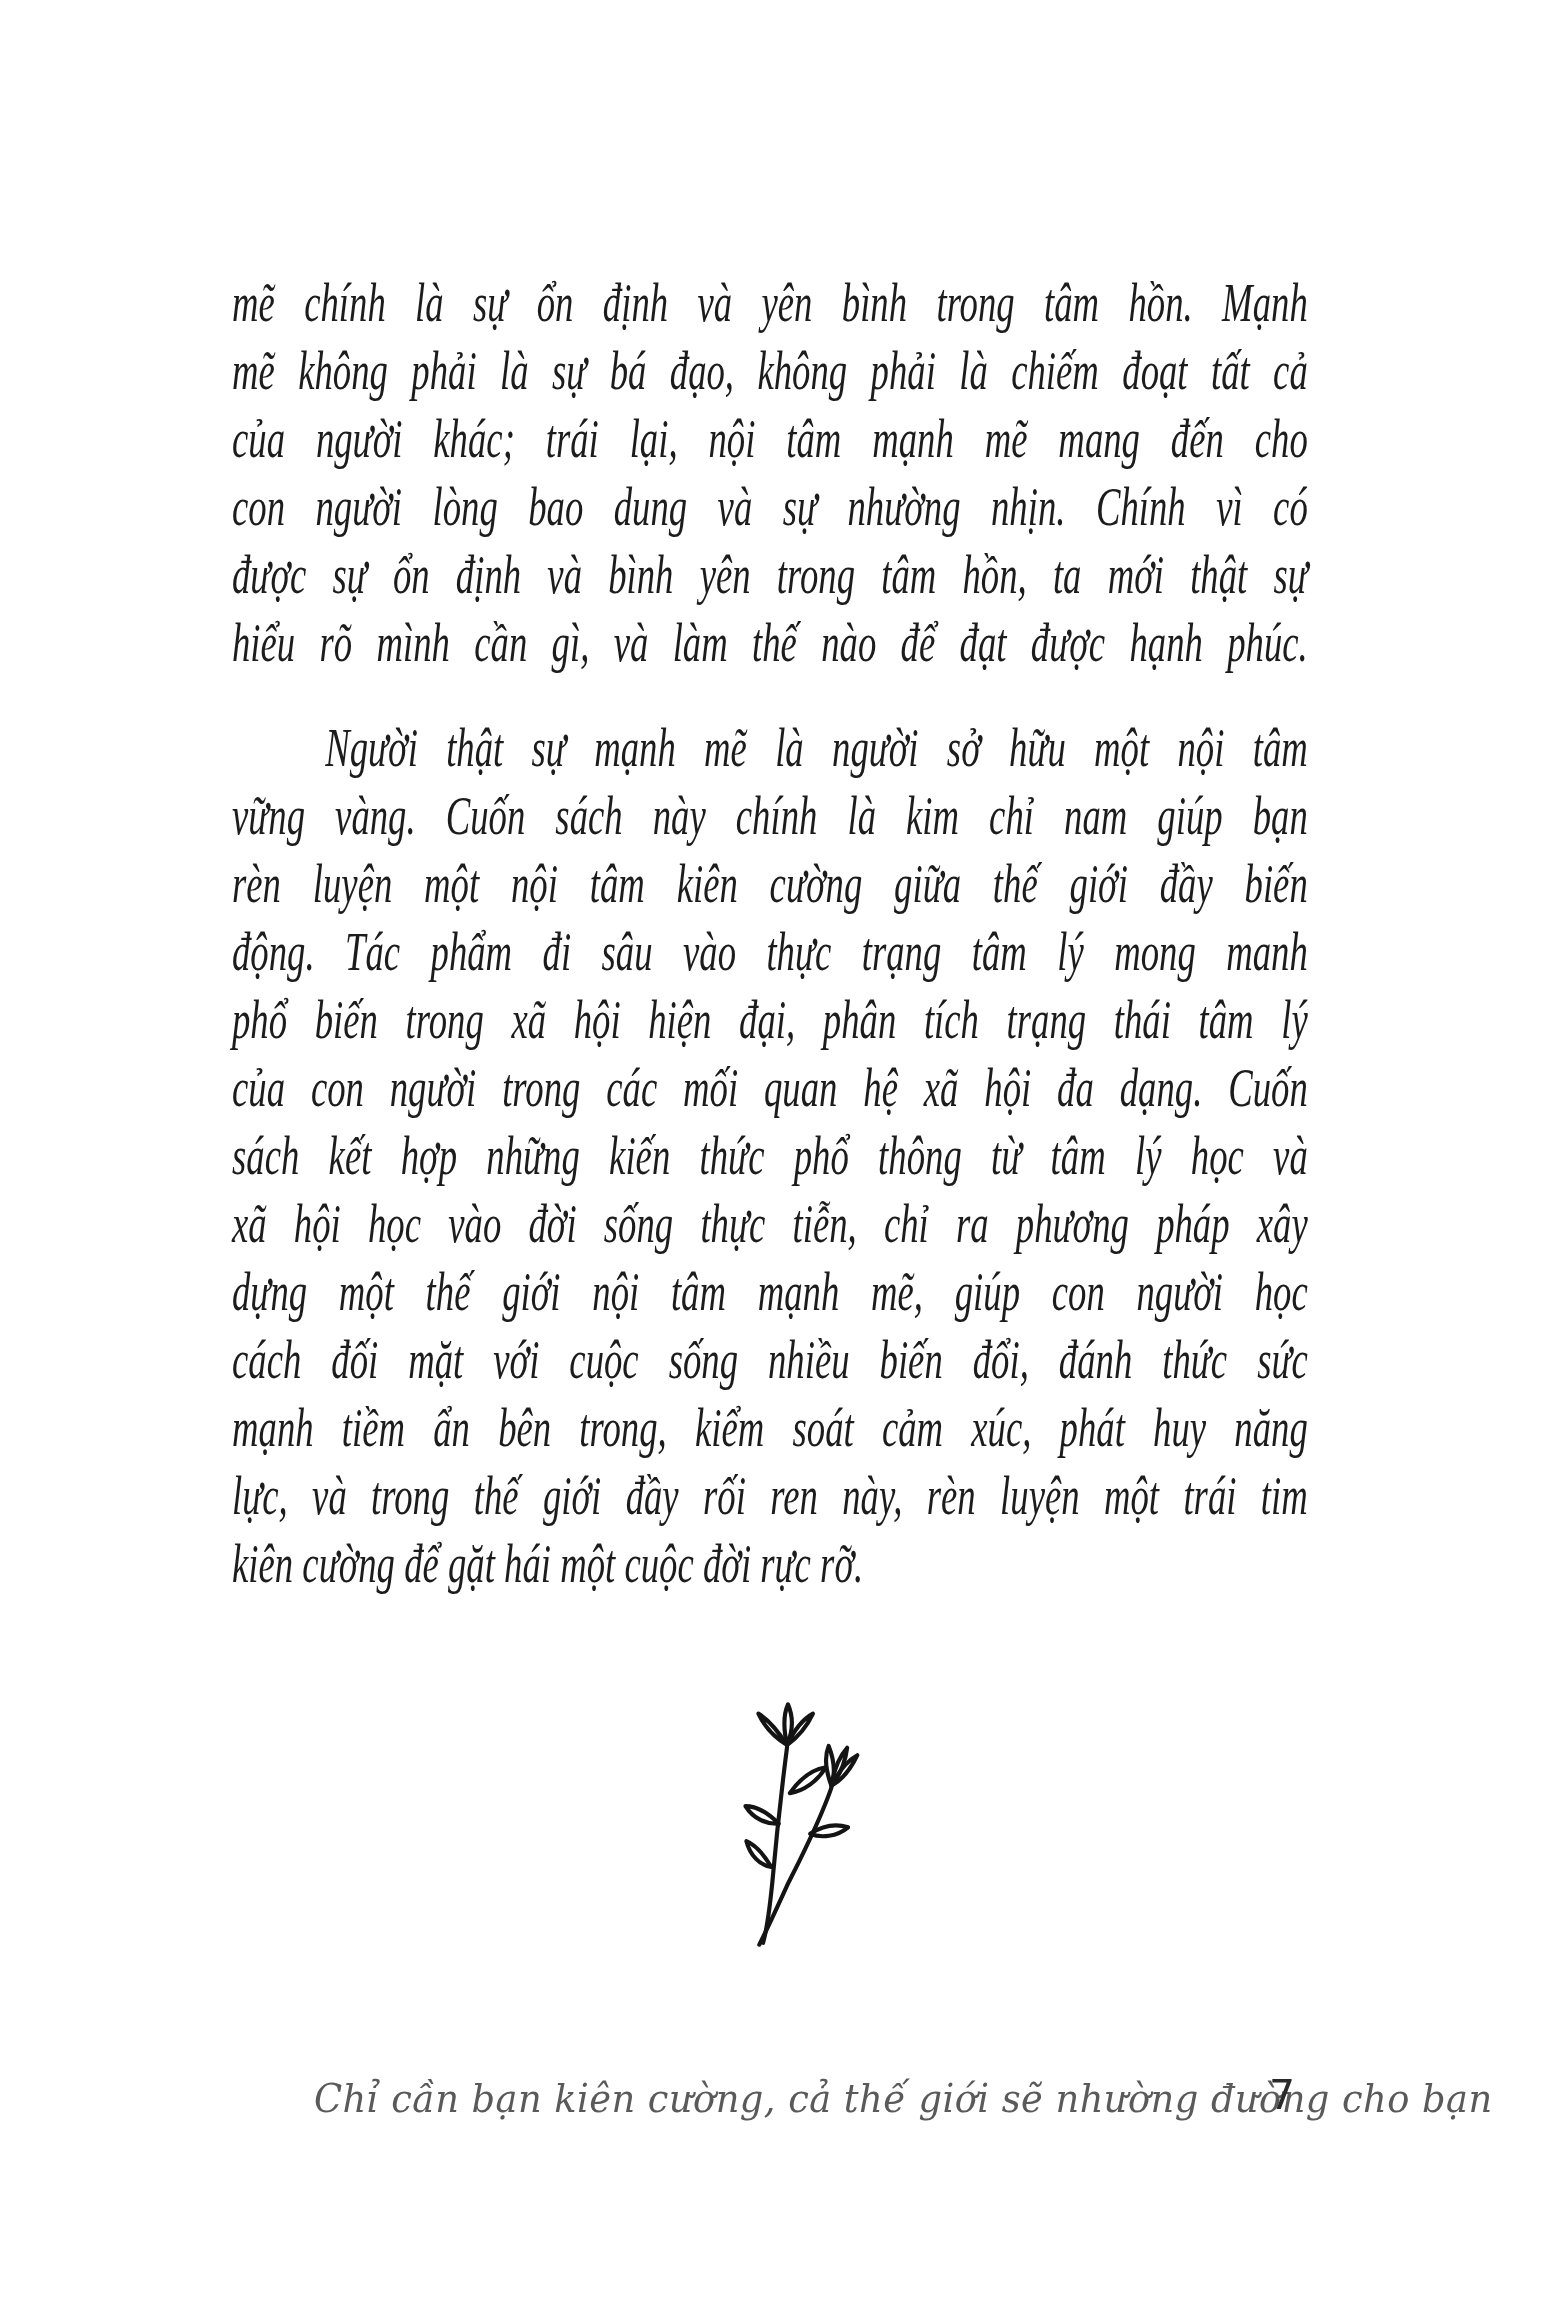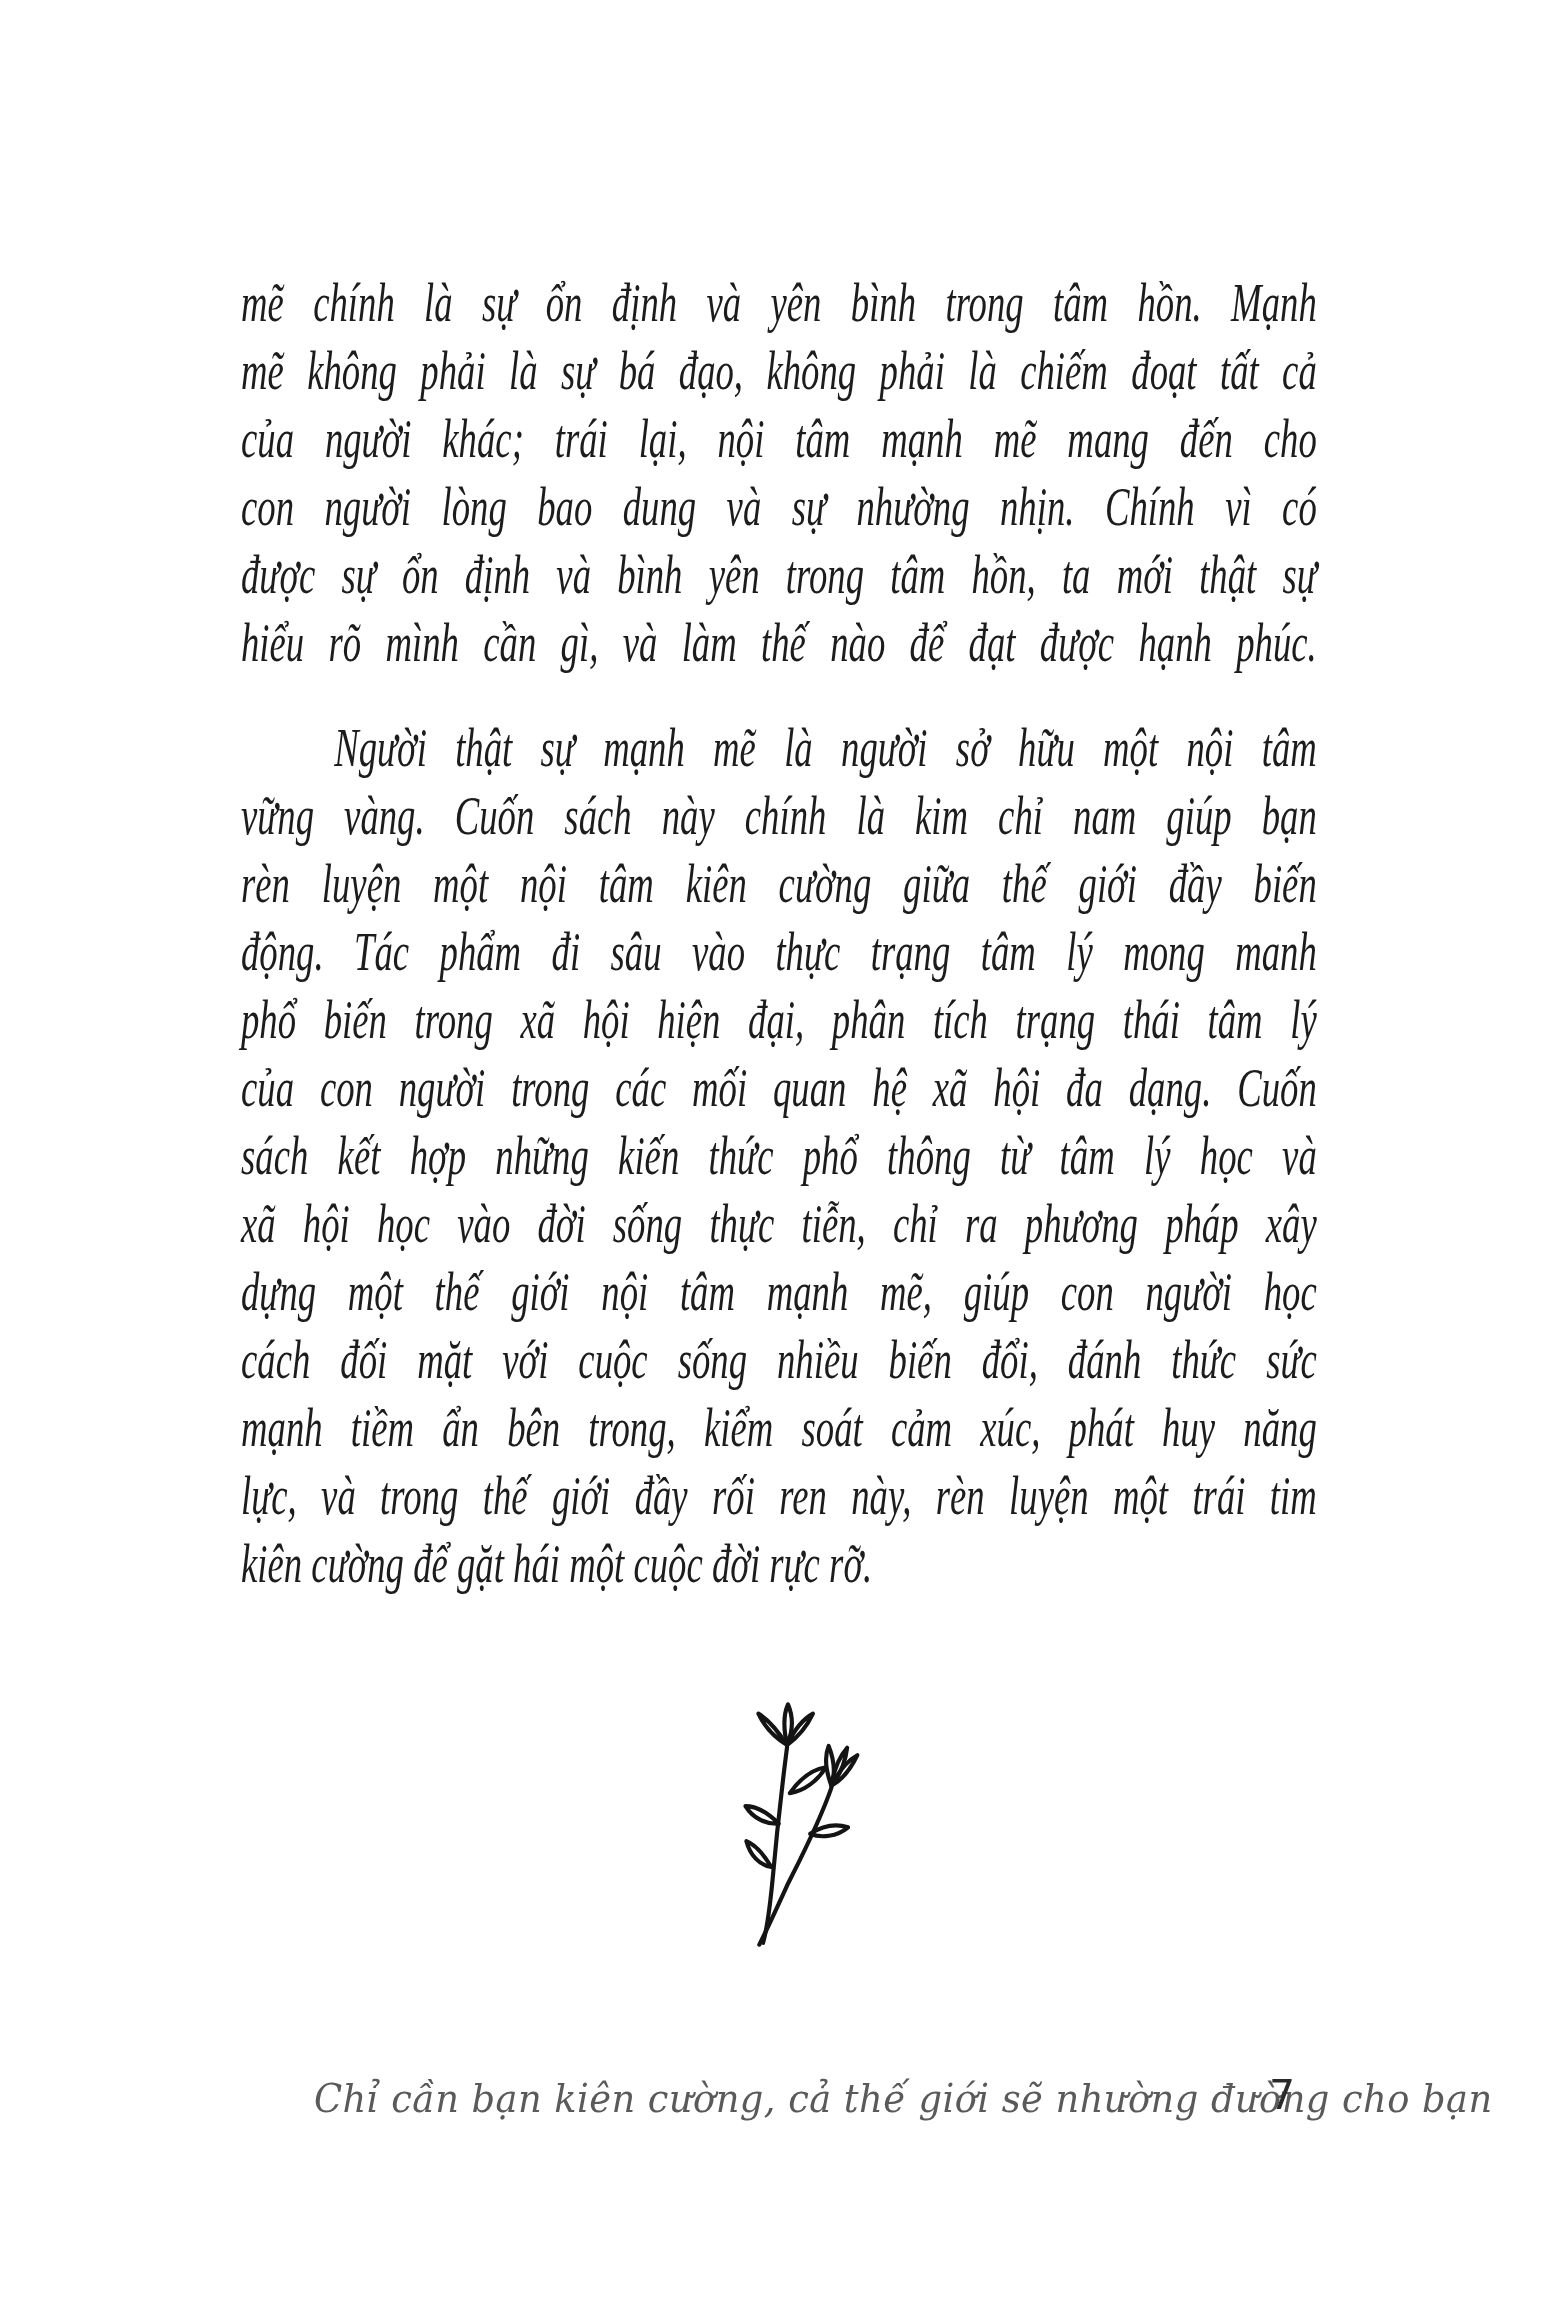--- a/index.html
+++ b/index.html
@@ -8,21 +8,21 @@
     width: 1567px;
     height: 2312px;
     background: #ffffff;
     overflow: hidden;
     font-family: "Liberation Serif", serif;
   }
 
   
   .text-block {
     position: absolute;
-    left: 241px;
+    left: 232px;
     top: 269px;
     width: 1076px;
   }
   .para { margin: 0; padding: 0; }
   .para + .para { margin-top: 37px; }
   .line {
     width: 1582px;              
     height: 68px;
     line-height: 68px;
     font-style: italic;

